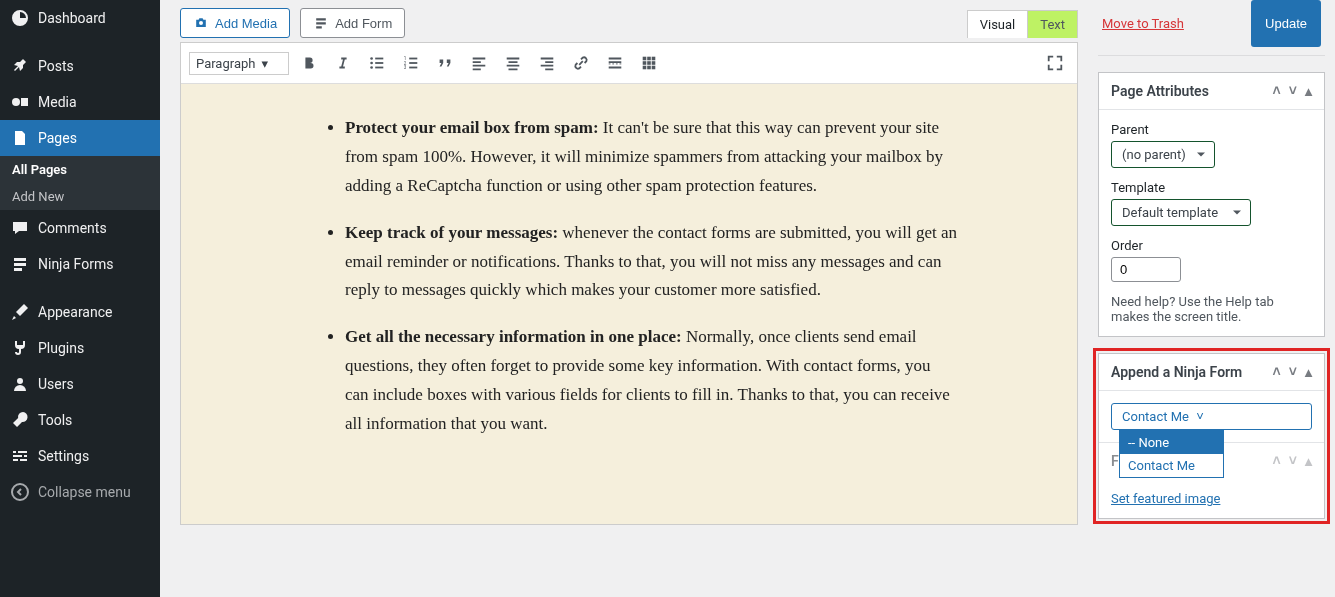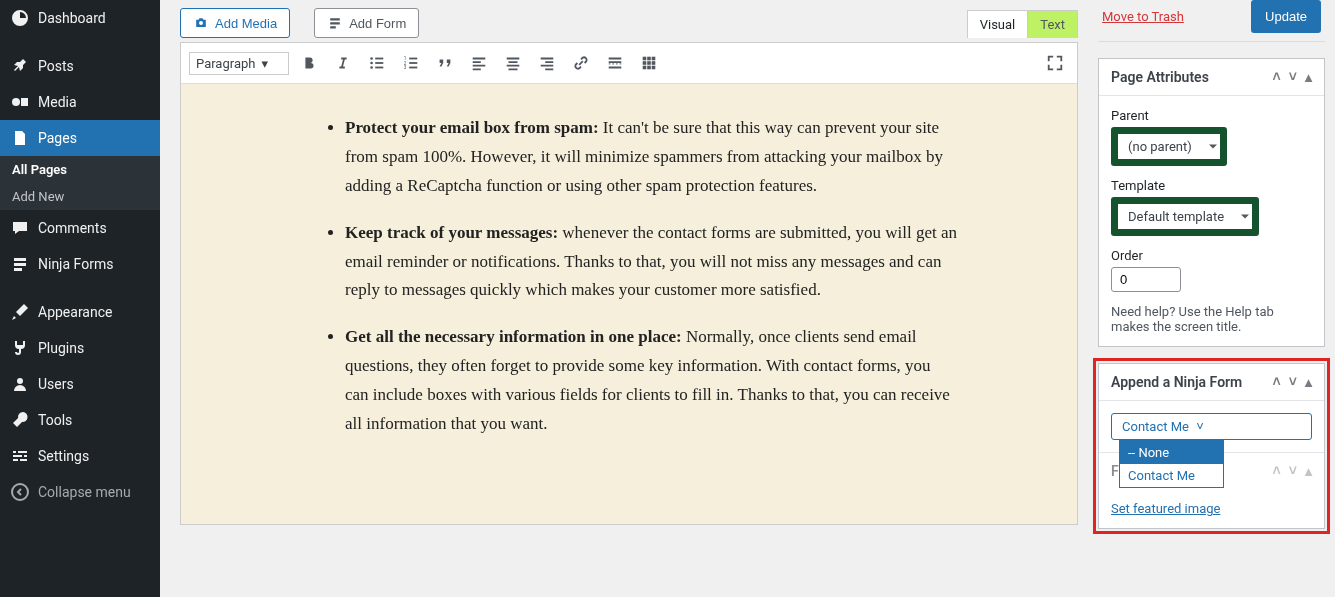--- a/index.html
+++ b/index.html
@@ -13,21 +13,21 @@
   .sidebar-item.active { background: #2271b1; color: #fff; position: relative; }
   .sidebar-item.active::after { content: ""; position: absolute; right: -8px; top: 50%; transform: translateY(-50%); border: 8px solid transparent; border-right-color: #f0f0f1; }
   .sidebar-sub { background: #2c3338; }
   .sidebar-sub .sidebar-sub-item { padding: 6px 12px; color: #c3c4c7; font-size: 13px; cursor: pointer; }
   .sidebar-sub .sidebar-sub-item.current { color: #fff; font-weight: 600; }
   .section-gap { height: 12px; }
 
   
   .main { flex: 1; padding: 8px 20px 0 20px; display: flex; flex-direction: column; }
   .editor-toolbar-top { display: flex; align-items: flex-end; justify-content: space-between; }
-  .media-buttons { display: flex; gap: 24px; }
+  .media-buttons { display: flex; gap: 10px; }
   .btn-outline { display: inline-flex; align-items: center; gap: 6px; border: 1px solid #2271b1; color: #2271b1; background: #fff; padding: 6px 12px; border-radius: 3px; font-size: 13px; cursor: pointer; }
   .btn-outline svg { width: 16px; height: 16px; }
   .tabs { display: flex; }
   .tab { border: 1px solid #ccc; border-bottom: none; padding: 6px 12px; background: #bef264; color: #50575e; cursor: pointer; font-size: 13px; }
   .tab + .tab { border-left: none; }
   .tab.active { background: #fff; color: #1d2327; }
 
   .editor-frame { border: 1px solid #ccc; background: #fff; margin-top: 4px; }
   .format-bar { display: flex; align-items: center; gap: 6px; padding: 6px 8px; border-bottom: 1px solid #ddd; }
   .format-select { border: 1px solid #ccc; padding: 3px 6px; font-size: 13px; background: #fff; display: inline-flex; align-items: center; gap: 6px; min-width: 100px; }
@@ -36,28 +36,28 @@
   .format-bar .spacer { flex: 1; }
   .content-area { background: #f5efdc; padding: 30px 120px 50px 140px; font-family: Georgia, 'Times New Roman', serif; font-size: 17px; color: #222; line-height: 1.7; min-height: 440px; }
   .content-area ul { list-style: disc; padding-left: 24px; }
   .content-area li { margin-bottom: 18px; }
   .content-area strong { font-weight: 700; }
 
   
   .rightcol { width: 237px; flex-shrink: 0; padding: 0 10px 0 0; display: flex; flex-direction: column; gap: 16px; }
   .publish-row { display: flex; justify-content: space-between; align-items: center; padding: 0 4px 8px 4px; border-bottom: 1px solid #dcdcde; }
   .link-danger { color: #d63638; text-decoration: underline; font-size: 13px; cursor: pointer; }
-  .btn-primary { background: #2271b1; color: #fff; border: none; padding: 9px 14px; border-radius: 3px; font-size: 13px; cursor: pointer; }
+  .btn-primary { background: #2271b1; color: #fff; border: none; padding: 16px 14px; border-radius: 3px; font-size: 13px; cursor: pointer; }
   .panel { border: 1px solid #c3c4c7; background: #fff; }
   .panel-header { display: flex; align-items: center; justify-content: space-between; padding: 10px 12px; border-bottom: 1px solid #e2e4e7; font-weight: 600; font-size: 14px; }
   .panel-header .controls { display: flex; gap: 8px; color: #787c82; }
   .panel-header .controls span { cursor: pointer; }
   .panel-body { padding: 12px; display: flex; flex-direction: column; gap: 12px; }
   .field-label { font-size: 13px; color: #1d2327; margin-bottom: 4px; }
-  .select { border: 7px solid #14532d; border-radius: 3px; padding: 5px 28px 5px 10px; font-size: 13px; background: #fff; appearance: none; position: relative; display: inline-block; }
+  .select { border: 1px solid #14532d; border-radius: 3px; padding: 5px 28px 5px 10px; font-size: 13px; background: #fff; appearance: none; position: relative; display: inline-block; }
   .select-wrap { position: relative; display: inline-block; }
   .select-wrap::after { content: ""; position: absolute; right: 10px; top: 50%; transform: translateY(-30%); border: 4px solid transparent; border-top-color: #50575e; pointer-events: none; }
   .num-input { border: 1px solid #8c8f94; border-radius: 3px; padding: 4px 8px; width: 70px; font-size: 13px; }
   .help-note { font-size: 13px; color: #50575e; }
   .panel.highlight { outline: 3px solid #e02424; outline-offset: 2px; }
   .nf-select-wrap { position: relative; display: inline-block; }
   .nf-select { border: 1px solid #2271b1; color: #2271b1; background: #fff; padding: 5px 26px 5px 10px; border-radius: 3px; font-size: 13px; cursor: pointer; }
   .nf-options { position: absolute; left: 8px; top: 100%; border: 1px solid #2271b1; background: #fff; min-width: 105px; z-index: 5; }
   .nf-opt { padding: 4px 8px; font-size: 13px; cursor: pointer; }
   .nf-opt.sel { background: #2271b1; color: #fff; }

